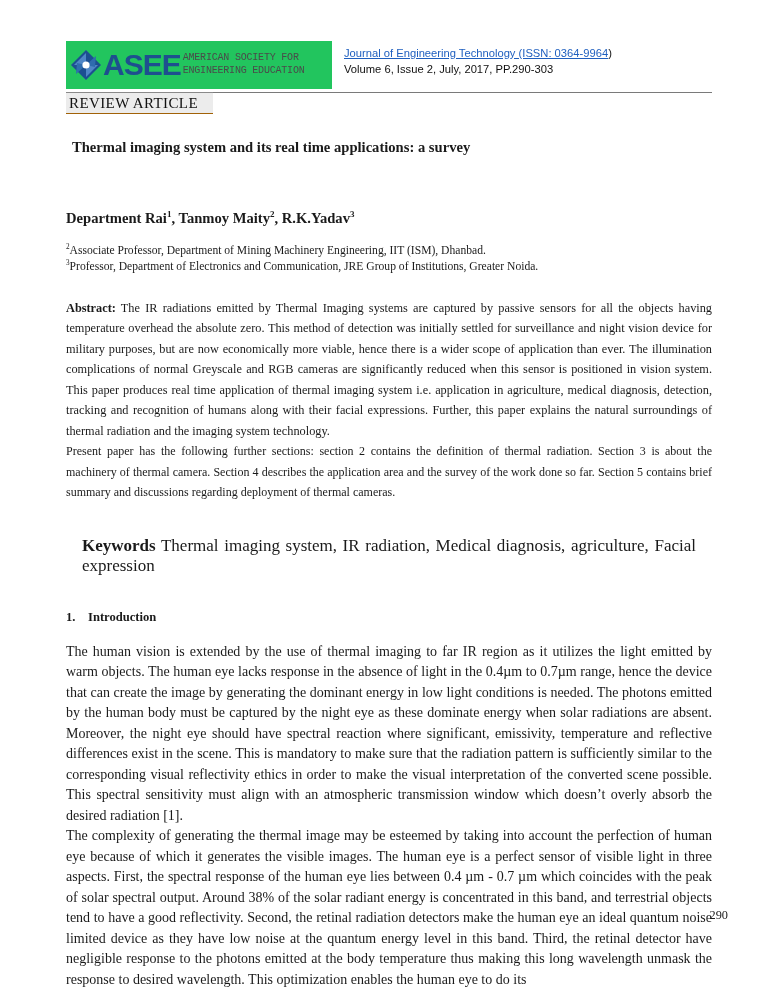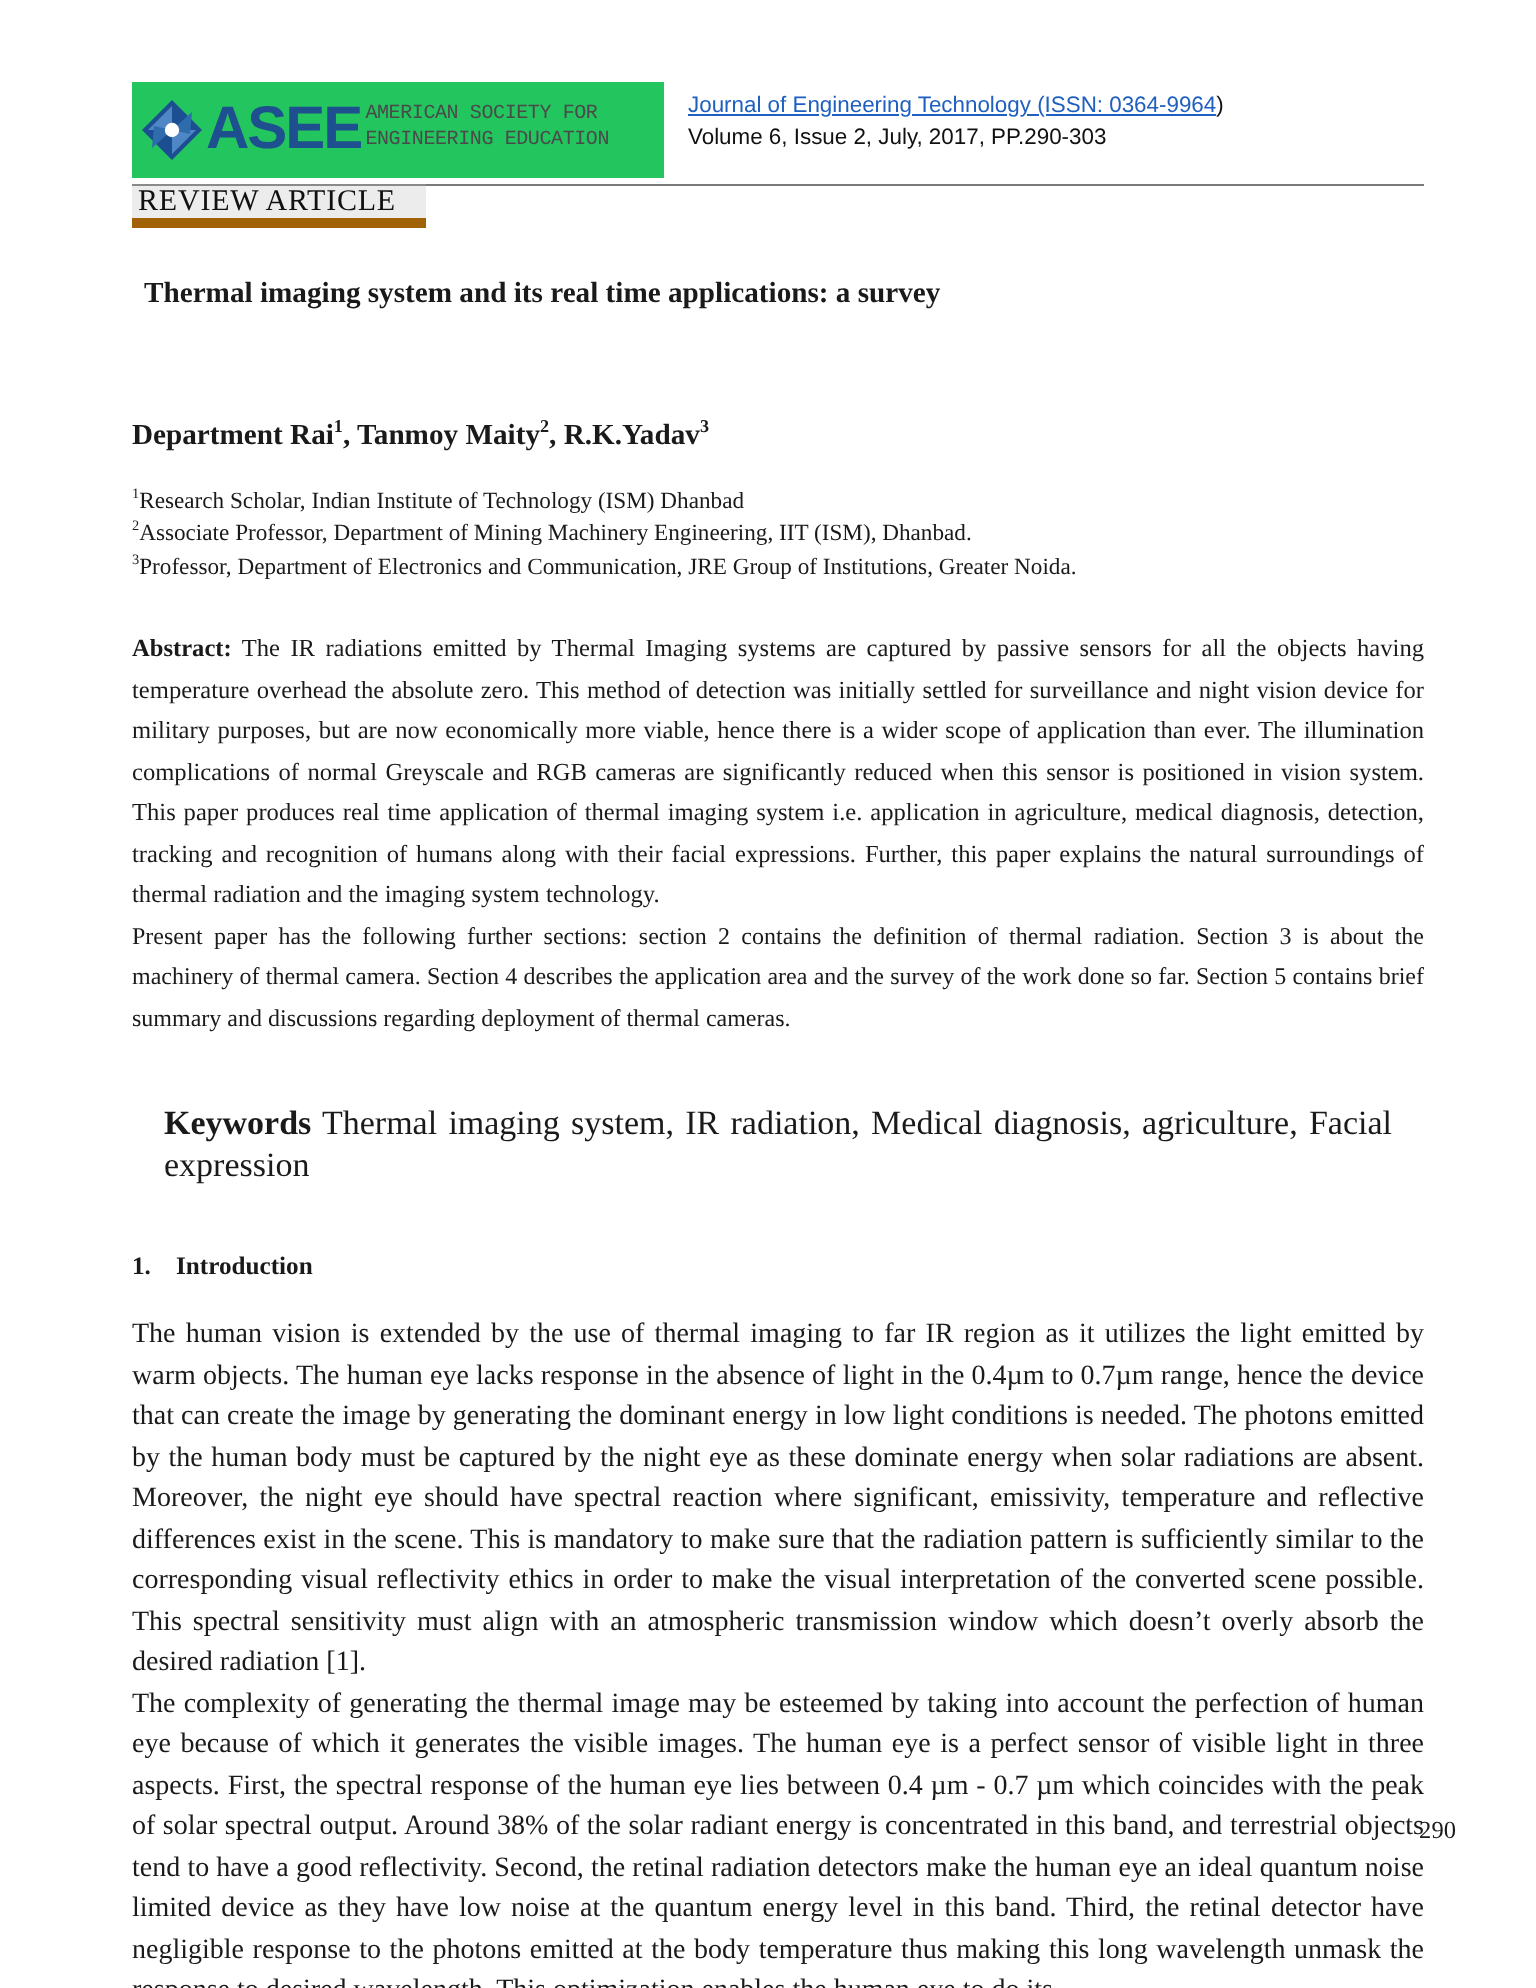--- a/index.html
+++ b/index.html
@@ -95,21 +95,21 @@
     height: 24px;
   }
   .review-box {
     position: absolute;
     left: 0;
     top: 0;
     width: 147px;
     height: 22px;
     background: #ececec;
     border-top: 1px solid #8a8a8a;
-    border-bottom: 5px solid #a16207;
+    border-bottom: 1px solid #a16207;
     box-sizing: border-box;
     display: flex;
     align-items: center;
     padding-left: 3px;
   }
   .review-text {
     font-family: "Liberation Serif", serif;
     font-size: 15px;
     letter-spacing: 0.4px;
     color: #111;
@@ -258,21 +258,20 @@
 
   <div class="content">
 
     <h1 class="title">Thermal imaging system and its real time applications: a survey</h1>
 
     <p class="authors">
       <span><span>Department Rai</span><sup>1</sup><span>, </span></span><span><span>Tanmoy Maity</span><sup>2</sup><span>, </span></span><span><span>R.K.Yadav</span><sup>3</sup></span>
     </p>
 
     <div class="affiliations">
-      <p class="affil"><sup>1</sup><span>Research Scholar, Indian Institute of Technology (ISM) Dhanbad</span></p>
       <p class="affil"><sup>2</sup><span>Associate Professor, Department of Mining Machinery Engineering, IIT (ISM), Dhanbad.</span></p>
       <p class="affil"><sup>3</sup><span>Professor, Department of Electronics and Communication, JRE Group of Institutions, Greater Noida.</span></p>
     </div>
 
     <p class="abstract"><b>Abstract:</b><span> The IR radiations emitted by Thermal Imaging systems are captured by passive sensors for all the objects having temperature overhead the absolute zero. This method of detection was initially settled for surveillance and night vision device for military purposes, but are now economically more viable, hence there is a wider scope of application than ever. The illumination complications of normal Greyscale and RGB cameras are significantly reduced when this sensor is positioned in vision system. This paper produces real time application of thermal imaging system i.e. application in agriculture, medical diagnosis, detection, tracking and recognition of humans along with their facial expressions. Further, this paper explains the natural surroundings of thermal radiation and the imaging system technology.</span></p>
 
     <p class="abstract-sections">Present paper has the following further sections: section 2 contains the definition of thermal radiation. Section 3 is about the machinery of thermal camera. Section 4 describes the application area and the survey of the work done so far. Section 5 contains brief summary and discussions regarding deployment of thermal cameras.</p>
 
     <p class="keywords"><b>Keywords</b><span> Thermal imaging system, IR radiation, Medical diagnosis, agriculture, Facial expression</span></p>
 

